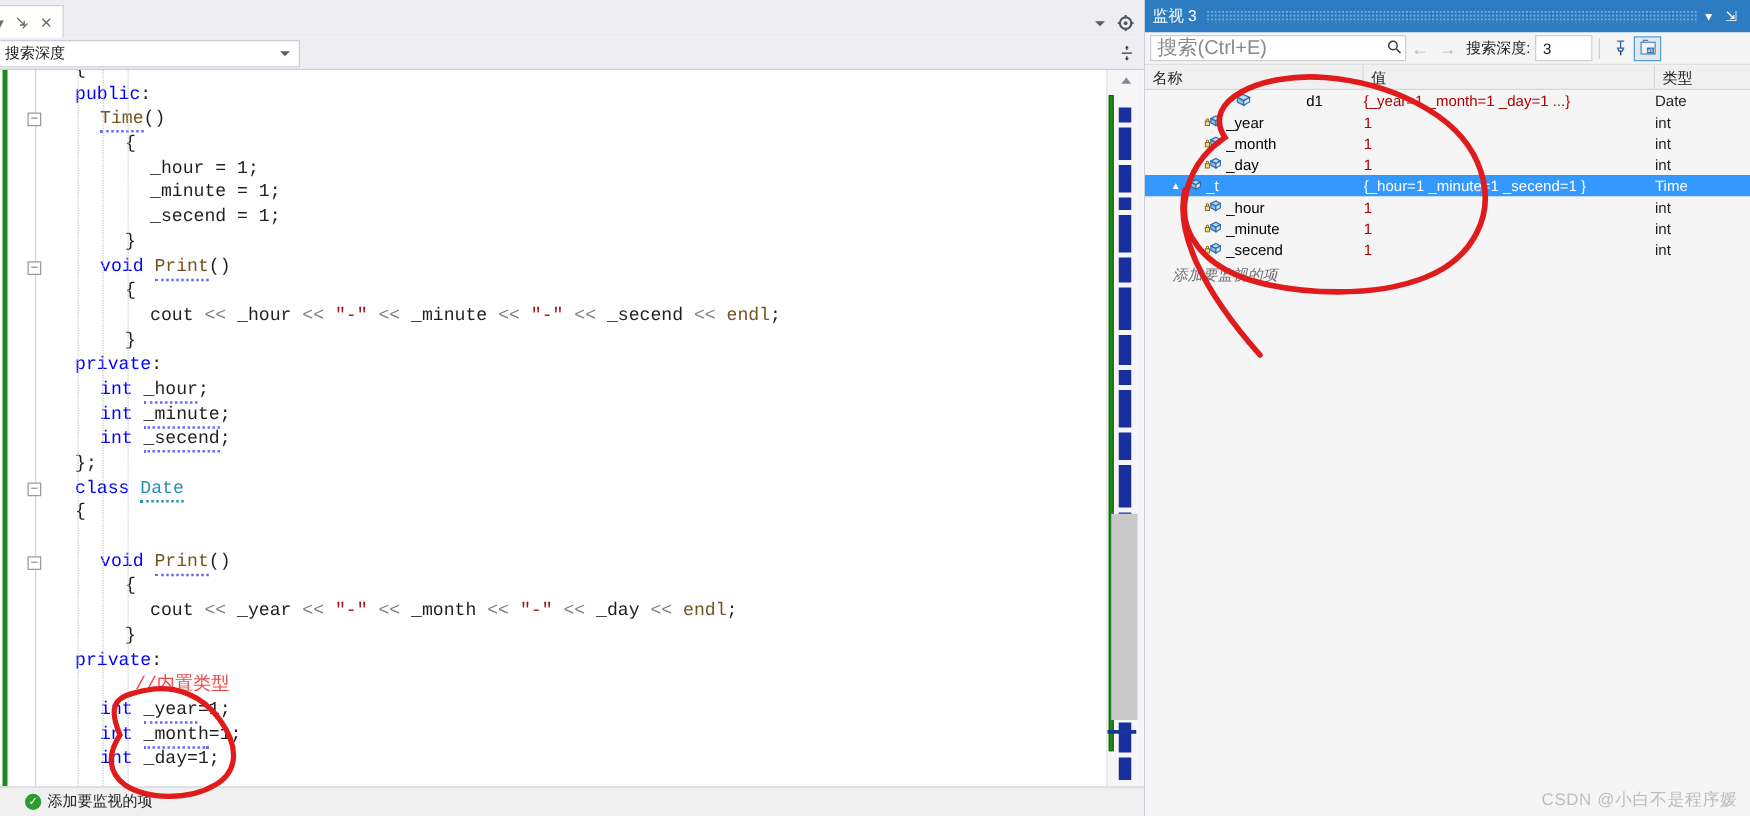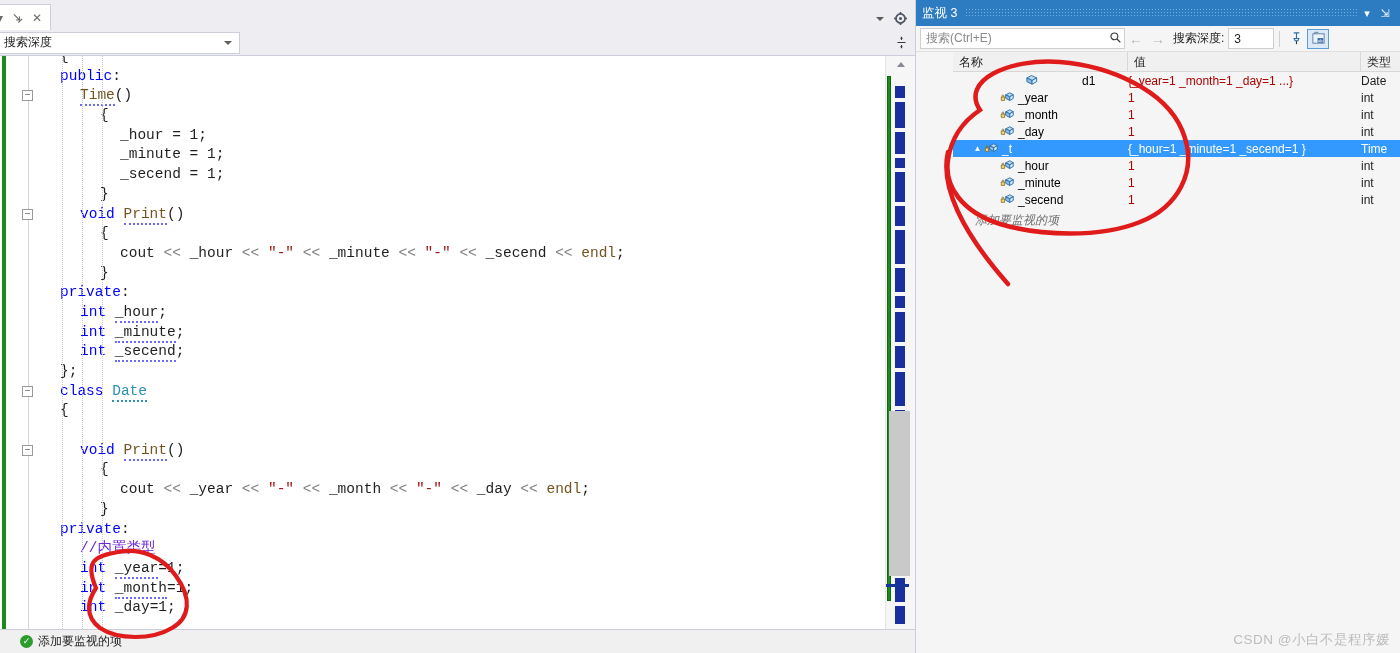--- a/index.html
+++ b/index.html
@@ -95,21 +95,21 @@
     color:#1f1f1f;
     padding-left:6px;
     white-space:pre;
     overflow:hidden;
   }
   .code .ln { height:19.7px; position:relative; }
   .kw   { color:#0000ff; }
   .type { color:#2b91af; }
   .fn   { color:#74531f; }
   .str  { color:#a31515; }
-  .cmt  { color:#6d28d9; }
+  .cmt  { color:#ef4444;margin-left:28px; }
   .op   { color:#1f1f1f; }
   .pp   { color:#808080; }
   .squig { border-bottom:2px dotted #6a6aff; padding-bottom:1px; }
   .squig-g { border-bottom:2px dotted #2b91af; padding-bottom:1px;}
   .indent-guide { position:absolute; top:0; bottom:0; width:1px; border-left:1px dotted #c8c8c8; }
 
   
   .scrollmap {
     width:30px; background:#f6f6f6; position:relative; flex:none;
     border-left:1px solid #e4e4e4;
@@ -149,35 +149,35 @@
   .watch-title .wt-btn { width:18px;text-align:center;color:#fff;font-size:11px;}
   .watch-toolbar {
     height:26px; background:#f5f5f5; display:flex; align-items:center; gap:0px;
     padding:0 4px; font-size:12px; color:#1e1e1e; flex:none;
     border-bottom:1px solid #e0e0e0;
   }
   .search-box {
     width:205px; height:21px; background:#fff; border:1px solid #cfcfcf;
     display:flex; align-items:center; padding:0 2px 0 5px; color:#8a8a8a;
   }
-  .search-box .ph { flex:1; font-size:12px; }
+  .search-box .ph { flex:1; font-size:16px; }
   .search-box .mag { color:#4a4a4a; font-size:12px; }
   .tb-arrow { width:22px;text-align:center;color:#b6b6b6;font-size:14px; }
   .depth-label { margin-left:4px; margin-right:4px; }
   .depth-box {
     width:46px;height:21px;background:#fff;border:1px solid #cfcfcf;
     display:flex;align-items:center;padding:0 3px 0 5px;
   }
   .depth-box .v { flex:1; }
   .tb-sep { width:1px;height:16px;background:#d0d0d0;margin:0 5px;}
   .tb-btn { width:22px;height:20px;display:flex;align-items:center;justify-content:center;}
   .tb-btn.active { border:1px solid #5b9ed6; background:#dceaf7;}
 
   
-  .watch-grid { flex:1; background:#f5f5f5; position:relative; overflow:hidden;margin-left:37px;}
+  .watch-grid { flex:1; background:#f5f5f5; position:relative; overflow:hidden;}
   .wg-head { height:20px; display:flex; background:#f0f0f0; border-bottom:1px solid #d7d7d7; font-size:12px;}
   .wg-head div { padding:2px 0 0 6px; color:#1e1e1e;}
   .wg-head .c-name { width:175px; border-right:1px solid #d7d7d7;}
   .wg-head .c-val  { width:233px; border-right:1px solid #d7d7d7;}
   .wg-head .c-type { flex:1; }
   .wg-row { height:17px; display:flex; font-size:12px; align-items:center;}
   .wg-row.sel { background:#3399ff; color:#fff; }
   .wg-row .c-name { width:175px; display:flex; align-items:center; overflow:hidden; }
   .wg-row .c-val  { width:233px; color:#b00000; overflow:hidden; white-space:nowrap;}
   .wg-row.sel .c-val { color:#fff; }

